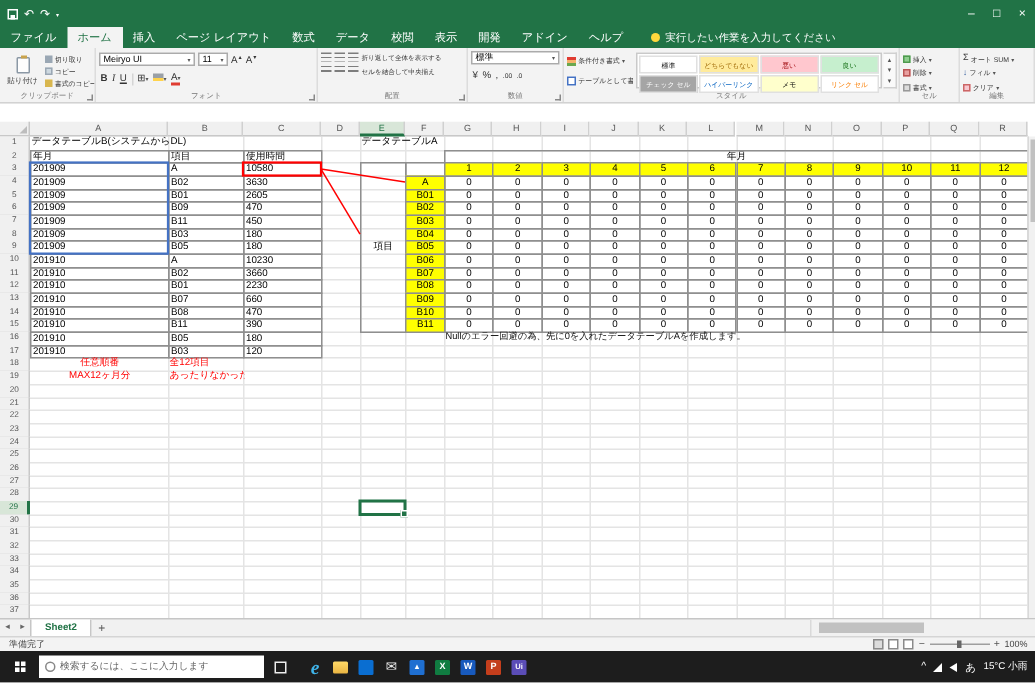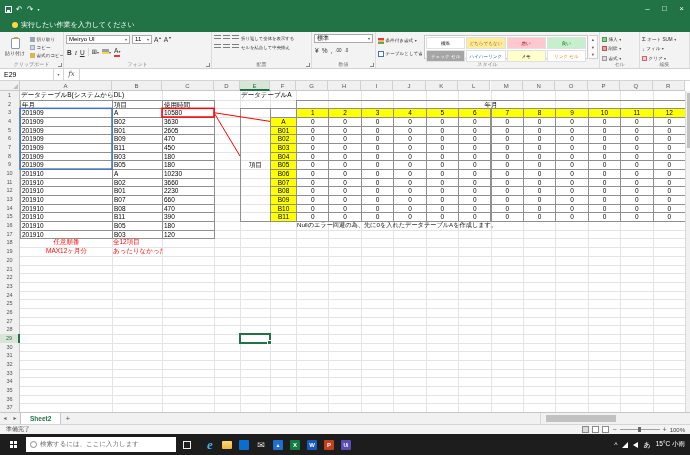--- a/index.html
+++ b/index.html
@@ -159,20 +159,33 @@
       <span class="da" style="color:#fff">▾</span>
     </div>
     <div class="winctl">
       <span>–</span>
       <span>□</span>
       <span>×</span>
     </div>
   </div>
 
   <div class="tabbar">
+    <div id="tabs">
+        <span class="rtab">ファイル</span>
+        <span class="rtab active">ホーム</span>
+        <span class="rtab">挿入</span>
+        <span class="rtab">ページ レイアウト</span>
+        <span class="rtab">数式</span>
+        <span class="rtab">データ</span>
+        <span class="rtab">校閲</span>
+        <span class="rtab">表示</span>
+        <span class="rtab">開発</span>
+        <span class="rtab">アドイン</span>
+        <span class="rtab">ヘルプ</span>
+      </div>
     <div class="tellme">
       <span class="bulb"></span>
       <span>実行したい作業を入力してください</span>
     </div>
   </div>
 
   <div class="ribbon">
 
     <div class="rgroup g-clip">
       <div class="pastebtn">
@@ -323,26 +336,20 @@
             <span class="mic clearic"></span>
             <span class="mtxt">クリア</span>
             <span class="da">▾</span>
           </div>
       </div>
       <div class="glabel">編集</div>
     </div>
 
   </div>
 
-  <div class="fbar">
-    <div class="namebox">E29</div>
-    <div class="nbarrow">▾</div>
-    <div class="fx">fx</div>
-    <div class="finput"></div>
-  </div>
 
   <div class="gridarea">
     <div id="corner"></div>
     <div id="colheads">
         <div class="chead" style="left: 20px; width: 92px;">A</div>
         <div class="chead" style="left: 112px; width: 50px;">B</div>
         <div class="chead" style="left: 162px; width: 52px;">C</div>
         <div class="chead" style="left: 214px; width: 26px;">D</div>
         <div class="chead selh" style="left: 240px; width: 30px;">E</div>
         <div class="chead" style="left: 270px; width: 26px;">F</div>

